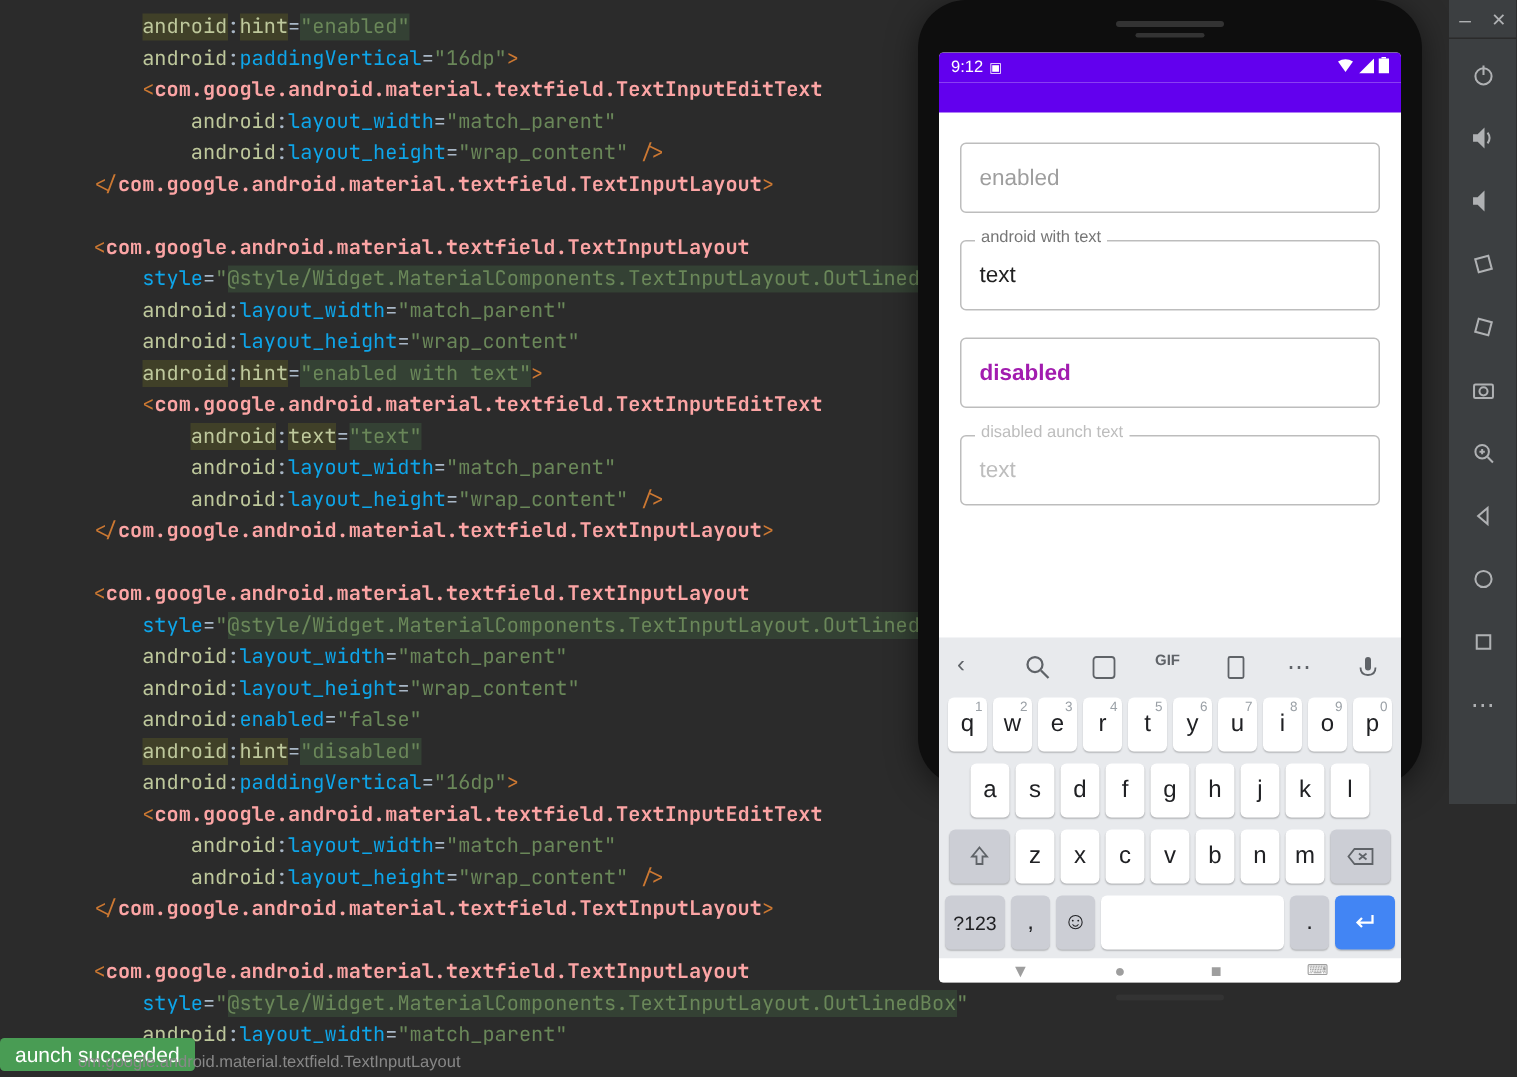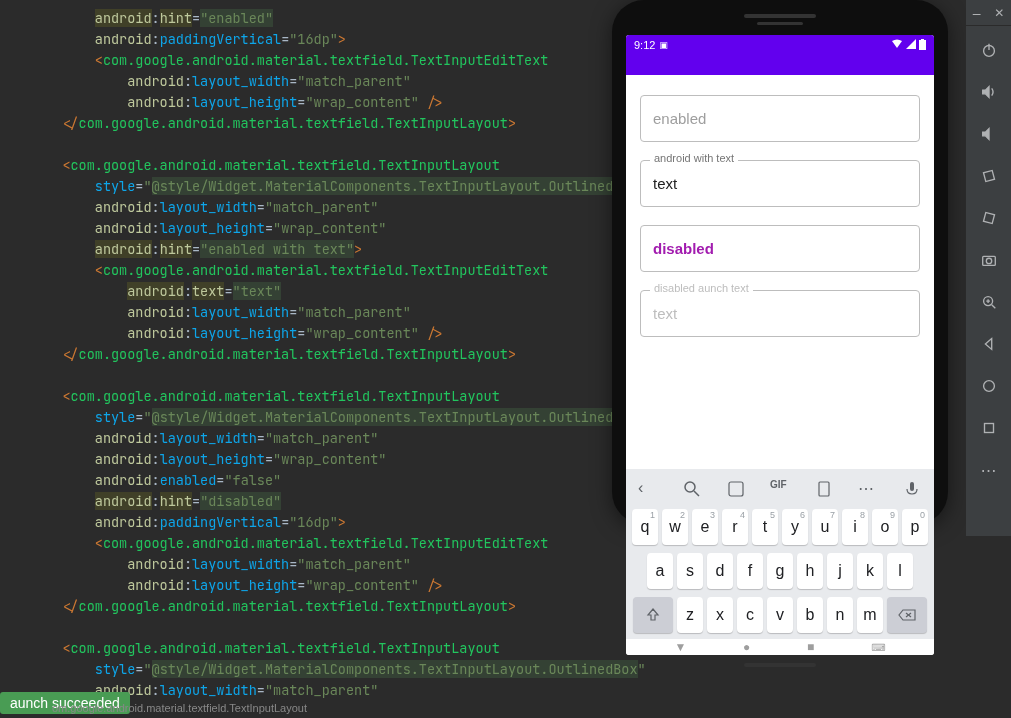--- a/index.html
+++ b/index.html
@@ -23,21 +23,21 @@
   white-space: pre;
   overflow: hidden;
 }
 .code-line { display: block; }
 .attr { color: #0ea5e9; }
 .attr-hl { background: #404028; color: #bec89c; }
 .ns { color: #bec89c; }
 .eq { color: #a9b7c6; }
 .str { color: #6a8759; }
 .str-hl { background: #344134; color: #6a8759; }
-.tag-name { color: #22c55e; }
+.tag-name { color: #fca5a5; font-weight: bold; }
 .punct { color: #cc7832; }
 
 .emulator-frame {
   position: absolute;
   left: 612px;
   top: 0;
   width: 336px;
   height: 524px;
   background: #0e0e0e;
   border-radius: 32px;
@@ -286,20 +286,32 @@
           <div class="key">n</div>
           <div class="key">m</div>
           <div class="key wide">
             <svg width="18" height="12" viewBox="0 0 18 12">
               <path d="M5 1 L17 1 L17 11 L5 11 L1 6 Z" fill="none" stroke="#5f6368" stroke-width="1.2"></path>
               <line x1="8" y1="4" x2="13" y2="8" stroke="#5f6368" stroke-width="1.2"></line>
               <line x1="13" y1="4" x2="8" y2="8" stroke="#5f6368" stroke-width="1.2"></line>
             </svg>
           </div>
         </div>
+      <div class="kb-row">
+        <div class="key wide small">?123</div>
+        <div class="key" style="background:#ccced5;">,</div>
+        <div class="key" style="background:#ccced5;">☺</div>
+        <div class="key space"></div>
+        <div class="key" style="background:#ccced5;">.</div>
+        <div class="key enter">
+          <svg width="18" height="14" viewBox="0 0 18 14">
+              <path d="M14 2 L14 7 L4 7 M7 4 L4 7 L7 10" stroke="#fff" fill="none" stroke-width="1.5"></path>
+            </svg>
+        </div>
+      </div>
     </div>
     <div class="nav-bar">
       <span class="nav-glyph">▼</span>
       <span class="nav-glyph">●</span>
       <span class="nav-glyph">■</span>
       <span class="nav-glyph" style="font-size:10px;">⌨</span>
     </div>
   </div>
   <div class="speaker" style="margin-top:8px;"></div>
 </div>

